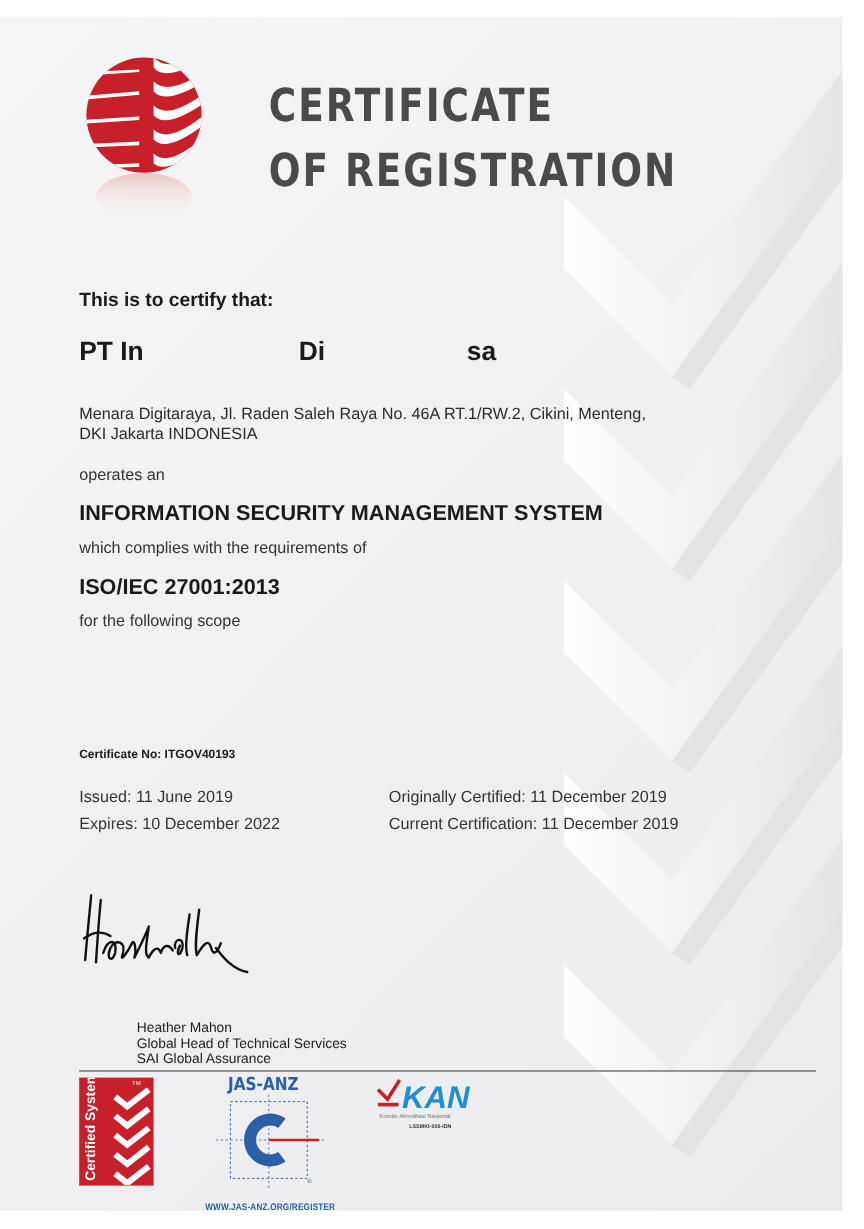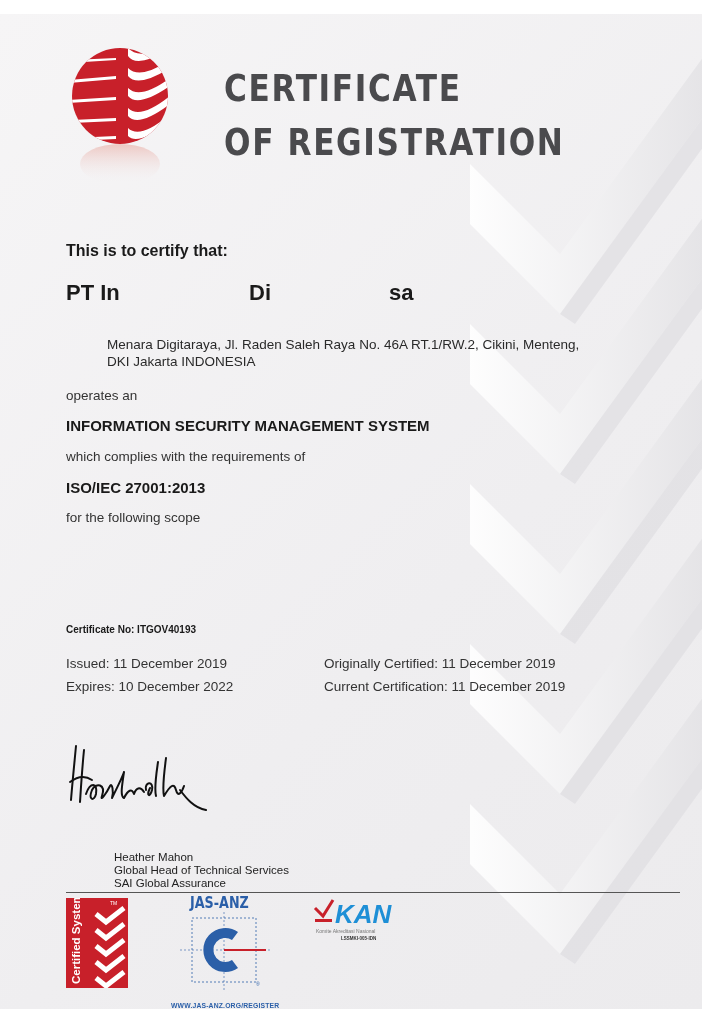--- a/index.html
+++ b/index.html
@@ -4,23 +4,23 @@
 <style>
   html, body { margin:0; padding:0; }
   body { width:720px; height:1024px; overflow:hidden; background:#ffffff; font-family:"Liberation Sans", sans-serif; color:#1a1a1a; }
   .page { position:absolute; left:0; top:14px; width:702px; height:995px; background:linear-gradient(135deg,#f6f5f6 0%,#efeef0 60%,#ecebed 100%); overflow:hidden; }
   .bottom-strip { position:absolute; left:0; top:1009px; width:720px; height:15px; background:#ffffff; }
   .chev { position:absolute; }
   .abs { position:absolute; }
   .title { font-family:"DejaVu Sans", sans-serif; font-weight:bold; color:#4a4a4d; font-size:38px; letter-spacing:2px; line-height:48px; transform:scaleX(0.82); transform-origin:left top; white-space:nowrap; }
   .certify { font-weight:bold; font-size:16px; }
   .company { font-weight:bold; font-size:22px; }
-  .addr { font-size:13.5px; line-height:17px; color:#2a2a2a;margin-left:41px; }
+  .addr { font-size:13.5px; line-height:17px; color:#2a2a2a; }
   .small { font-size:13.5px; color:#333; }
-  .bold15 { font-weight:bold; font-size:15px;text-align:right; }
+  .bold15 { font-weight:bold; font-size:18px;text-align:right; }
   .scope { font-size:14px; line-height:17px; text-align:justify; text-align-last:left; color:#2a2a2a; width:545px; }
   .certno { font-weight:bold; font-size:10px; }
   .sigline { font-size:11.5px; line-height:13px; color:#222; }
   .rule { position:absolute; left:66px; top:878px; width:614px; height:1px; background:#555; }
   .iso { font-size:12px; color:#222; }
   .jas-title { font-family:"DejaVu Sans", sans-serif; font-weight:bold; color:#2b5fa8; font-size:15px; transform:scaleX(0.85); transform-origin:left top; white-space:nowrap; }
   .jas-url { font-weight:bold; color:#2b5fa8; font-size:8px; letter-spacing:0.2px; transform:scaleX(0.85); transform-origin:left top; white-space:nowrap; }
   .kan-sub { font-size:5px; color:#777; white-space:nowrap; }
   .kan-code { font-size:4.5px; font-weight:bold; color:#333; white-space:nowrap; }
 </style>
@@ -93,21 +93,21 @@
   </div>
 
   <div class="abs small" style="left:66px;top:374px;">operates an</div>
   <div class="abs bold15" style="left:66px;top:403px;">INFORMATION SECURITY MANAGEMENT SYSTEM</div>
   <div class="abs small" style="left:66px;top:435px;">which complies with the requirements of</div>
   <div class="abs bold15" style="left:66px;top:465px;">ISO/IEC 27001:2013</div>
   <div class="abs small" style="left:66px;top:496px;">for the following scope</div>
 
   <div class="abs certno" style="left:66px;top:610px;">Certificate No: ITGOV40193</div>
 
-  <div class="abs small" style="left:66px;top:642px;">Issued: 11 December 2019</div>
+  <div class="abs small" style="left:66px;top:642px;">Issued: 11 June 2019</div>
   <div class="abs small" style="left:66px;top:665px;">Expires: 10 December 2022</div>
   <div class="abs small" style="left:324px;top:642px;">Originally Certified: 11 December 2019</div>
   <div class="abs small" style="left:324px;top:665px;">Current Certification: 11 December 2019</div>
 
   <svg class="abs" style="left:66px;top:728px;" width="160" height="80" viewBox="0 0 160 80">
     <g fill="none" stroke="#111" stroke-width="2" stroke-linecap="round" stroke-linejoin="round">
       <path d="M10 4 C8 25 6 45 5 58"></path>
       <path d="M18 8 C16 28 15 45 14 60"></path>
       <path d="M4 40 C12 34 20 34 26 38"></path>
       <path d="M20 52 C24 40 32 40 30 52 C28 60 22 58 26 48 C30 40 40 42 36 54 C34 60 40 52 44 44 C46 40 48 50 46 56 C52 44 56 36 58 30 C56 44 54 54 58 56 C62 48 66 46 68 52 C70 46 74 44 78 50"></path>

